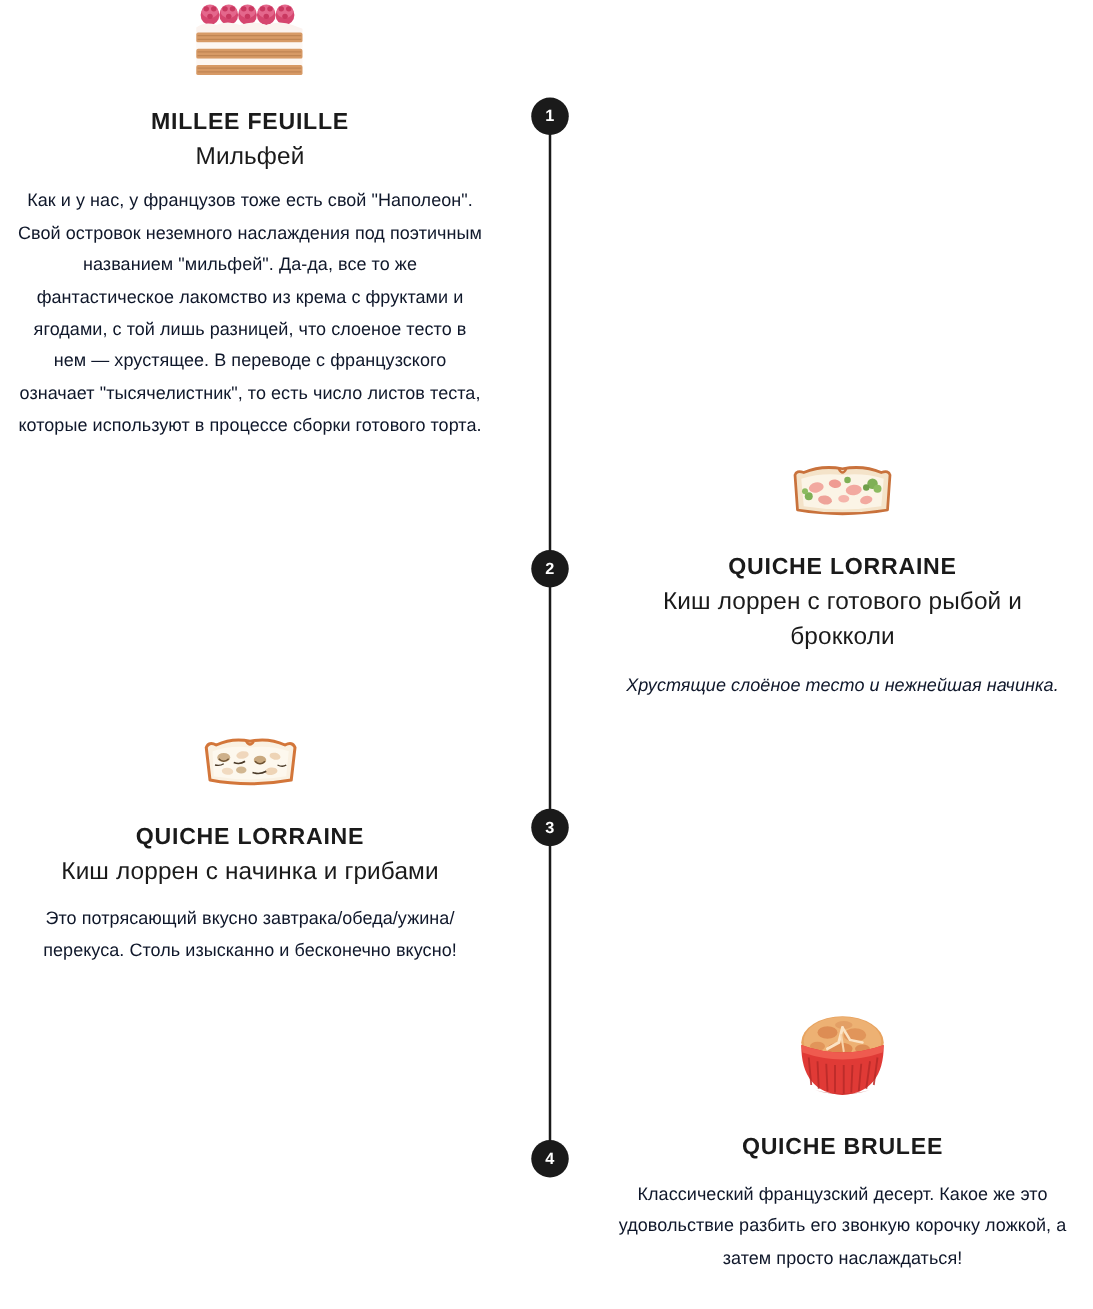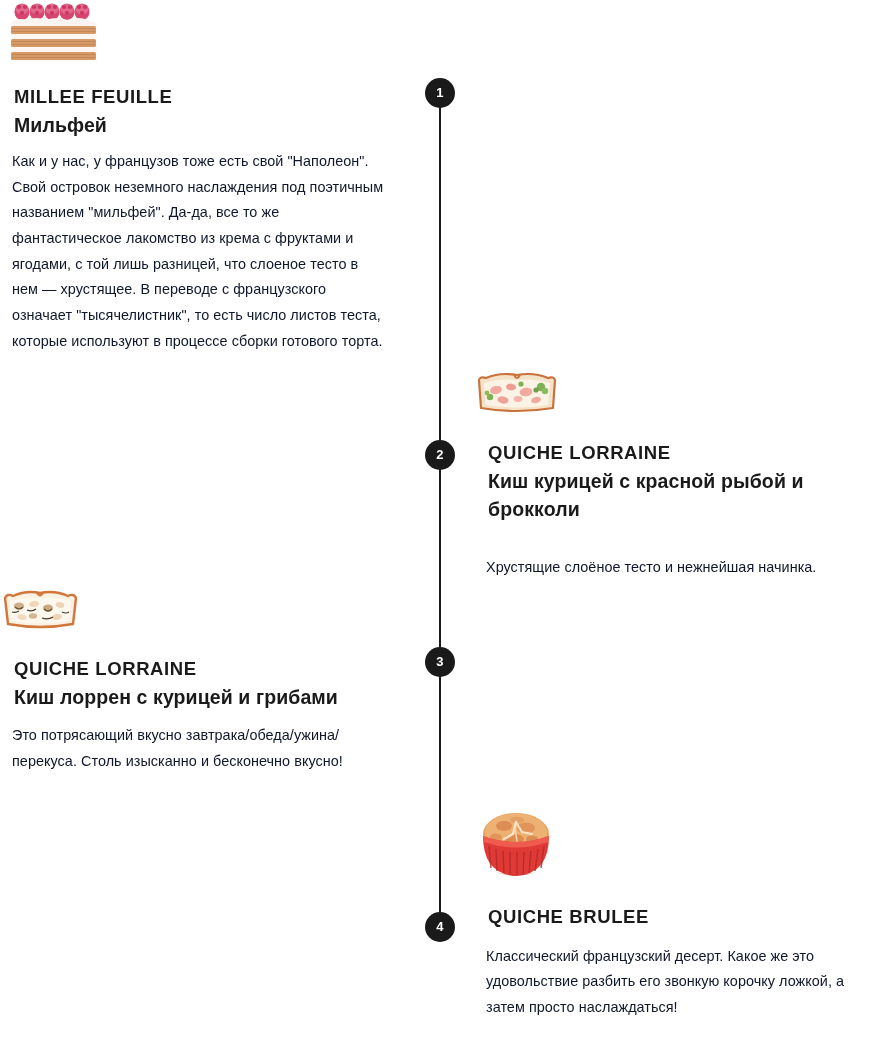--- a/index.html
+++ b/index.html
@@ -43,20 +43,21 @@
   }
   .marker.m1 { top: 78px; }
   .marker.m2 { top: 440px; }
   .marker.m3 { top: 647px; }
   .marker.m4 { top: 912px; }
 
   
   .entry {
     position: absolute;
     width: 400px;
+    text-align: center;
     z-index: 2;
   }
   .entry.left  { left: 0px; }
   .entry.right { left: 474px; }
 
   .entry-illu {
     display: block;
     margin: 0 auto;
     line-height: 0;
   }
@@ -67,21 +68,21 @@
     font-size: 18.5px;
     font-weight: bold;
     color: #1a1a1a;
     letter-spacing: 0.6px;
     line-height: 1.45;
   }
   .entry-title-ru {
     margin: 0;
     padding: 0 14px;
     font-size: 19.5px;
-    font-weight: bold;
+    font-weight: normal;
     color: #1a1a1a;
     letter-spacing: 0.1px;
     line-height: 1.45;
   }
   .entry-body {
     margin: 10px 0 0 0;
     padding: 0 12px;
     font-size: 14.4px;
     color: #0f172a;
     line-height: 1.78;
@@ -91,21 +92,21 @@
   
   #entry-1 { top: 0px; }
   #entry-1 .entry-illu { margin-bottom: 20px; }
   #entry-2 { top: 370px; }
   #entry-2 .entry-illu { margin-bottom: 22px; }
   #entry-3 { top: 588px; }
   #entry-3 .entry-illu { margin-bottom: 22px; }
   #entry-4 { top: 808px; }
   #entry-4 .entry-illu { margin-bottom: 20px; }
 
-  #entry-2 .entry-body { margin-top: 32px; }
+  #entry-2 .entry-body { margin-top: 14px; font-style: italic; }
   #entry-3 .entry-body { margin-top: 12px; }
   #entry-4 .entry-body { margin-top: 13px; }
 </style>
 </head>
 <body>
 
 <div class="timeline-axis"></div>
 
 <div class="marker m1">1</div>
 <div class="marker m2">2</div>
@@ -193,21 +194,21 @@
       <circle cx="62" cy="20" r="2.6" fill="#6f9f4a"></circle>
       <circle cx="16" cy="27" r="3.2" fill="#7fb056"></circle>
       <circle cx="13" cy="23" r="2.4" fill="#8cbb60"></circle>
       <circle cx="47" cy="14" r="2.6" fill="#7fb056"></circle>
 
       <path d="M40 5 Q43 11 46 5" stroke="#c9723c" stroke-width="2" fill="none"></path>
     </svg>
   </div>
 
   <div class="entry-title-en">QUICHE LORRAINE</div>
-  <div class="entry-title-ru">Киш курицей с красной рыбой и брокколи</div>
+  <div class="entry-title-ru">Киш лоррен с готового рыбой и брокколи</div>
   <p class="entry-body">Хрустящие слоёное тесто и нежнейшая начинка.</p>
 </div>
 
 <div class="entry left" id="entry-3">
 
   <div class="entry-illu">
     <svg width="80" height="46" viewBox="0 0 80 46" aria-hidden="true">
 
       <path d="M5 10 Q7 5 13 8 Q26 2 40 5 Q55 2 68 8 Q74 5 76 10 L73 36 Q40 42 8 36 Z" fill="#faf1e2" stroke="#d3763a" stroke-width="2.4" stroke-linejoin="round"></path>
 
@@ -227,21 +228,21 @@
       <path d="M27 22 q5 2 9 -1" stroke="#4a3a28" stroke-width="1.3" fill="none"></path>
       <path d="M42 30 q6 2 11 -1" stroke="#4a3a28" stroke-width="1.3" fill="none"></path>
       <path d="M12 24 q4 1 7 -1" stroke="#4a3a28" stroke-width="1.1" fill="none"></path>
       <path d="M62 24 q4 2 7 0" stroke="#4a3a28" stroke-width="1.1" fill="none"></path>
 
       <path d="M37 5 Q40 10 43 5" stroke="#d3763a" stroke-width="2" fill="none"></path>
     </svg>
   </div>
 
   <div class="entry-title-en">QUICHE LORRAINE</div>
-  <div class="entry-title-ru">Киш лоррен с курицей и грибами</div>
+  <div class="entry-title-ru">Киш лоррен с начинка и грибами</div>
   <p class="entry-body">Это потрясающий вкусно завтрака/обеда/ужина/перекуса. Столь изысканно и бесконечно вкусно!</p>
 </div>
 
 <div class="entry right" id="entry-4">
 
   <div class="entry-illu">
     <svg width="84" height="76" viewBox="0 0 84 76" aria-hidden="true">
 
       <ellipse cx="42" cy="26" rx="33" ry="21" fill="#e8a35f"></ellipse>
       <ellipse cx="42" cy="25" rx="31" ry="19.5" fill="#edb173"></ellipse>

